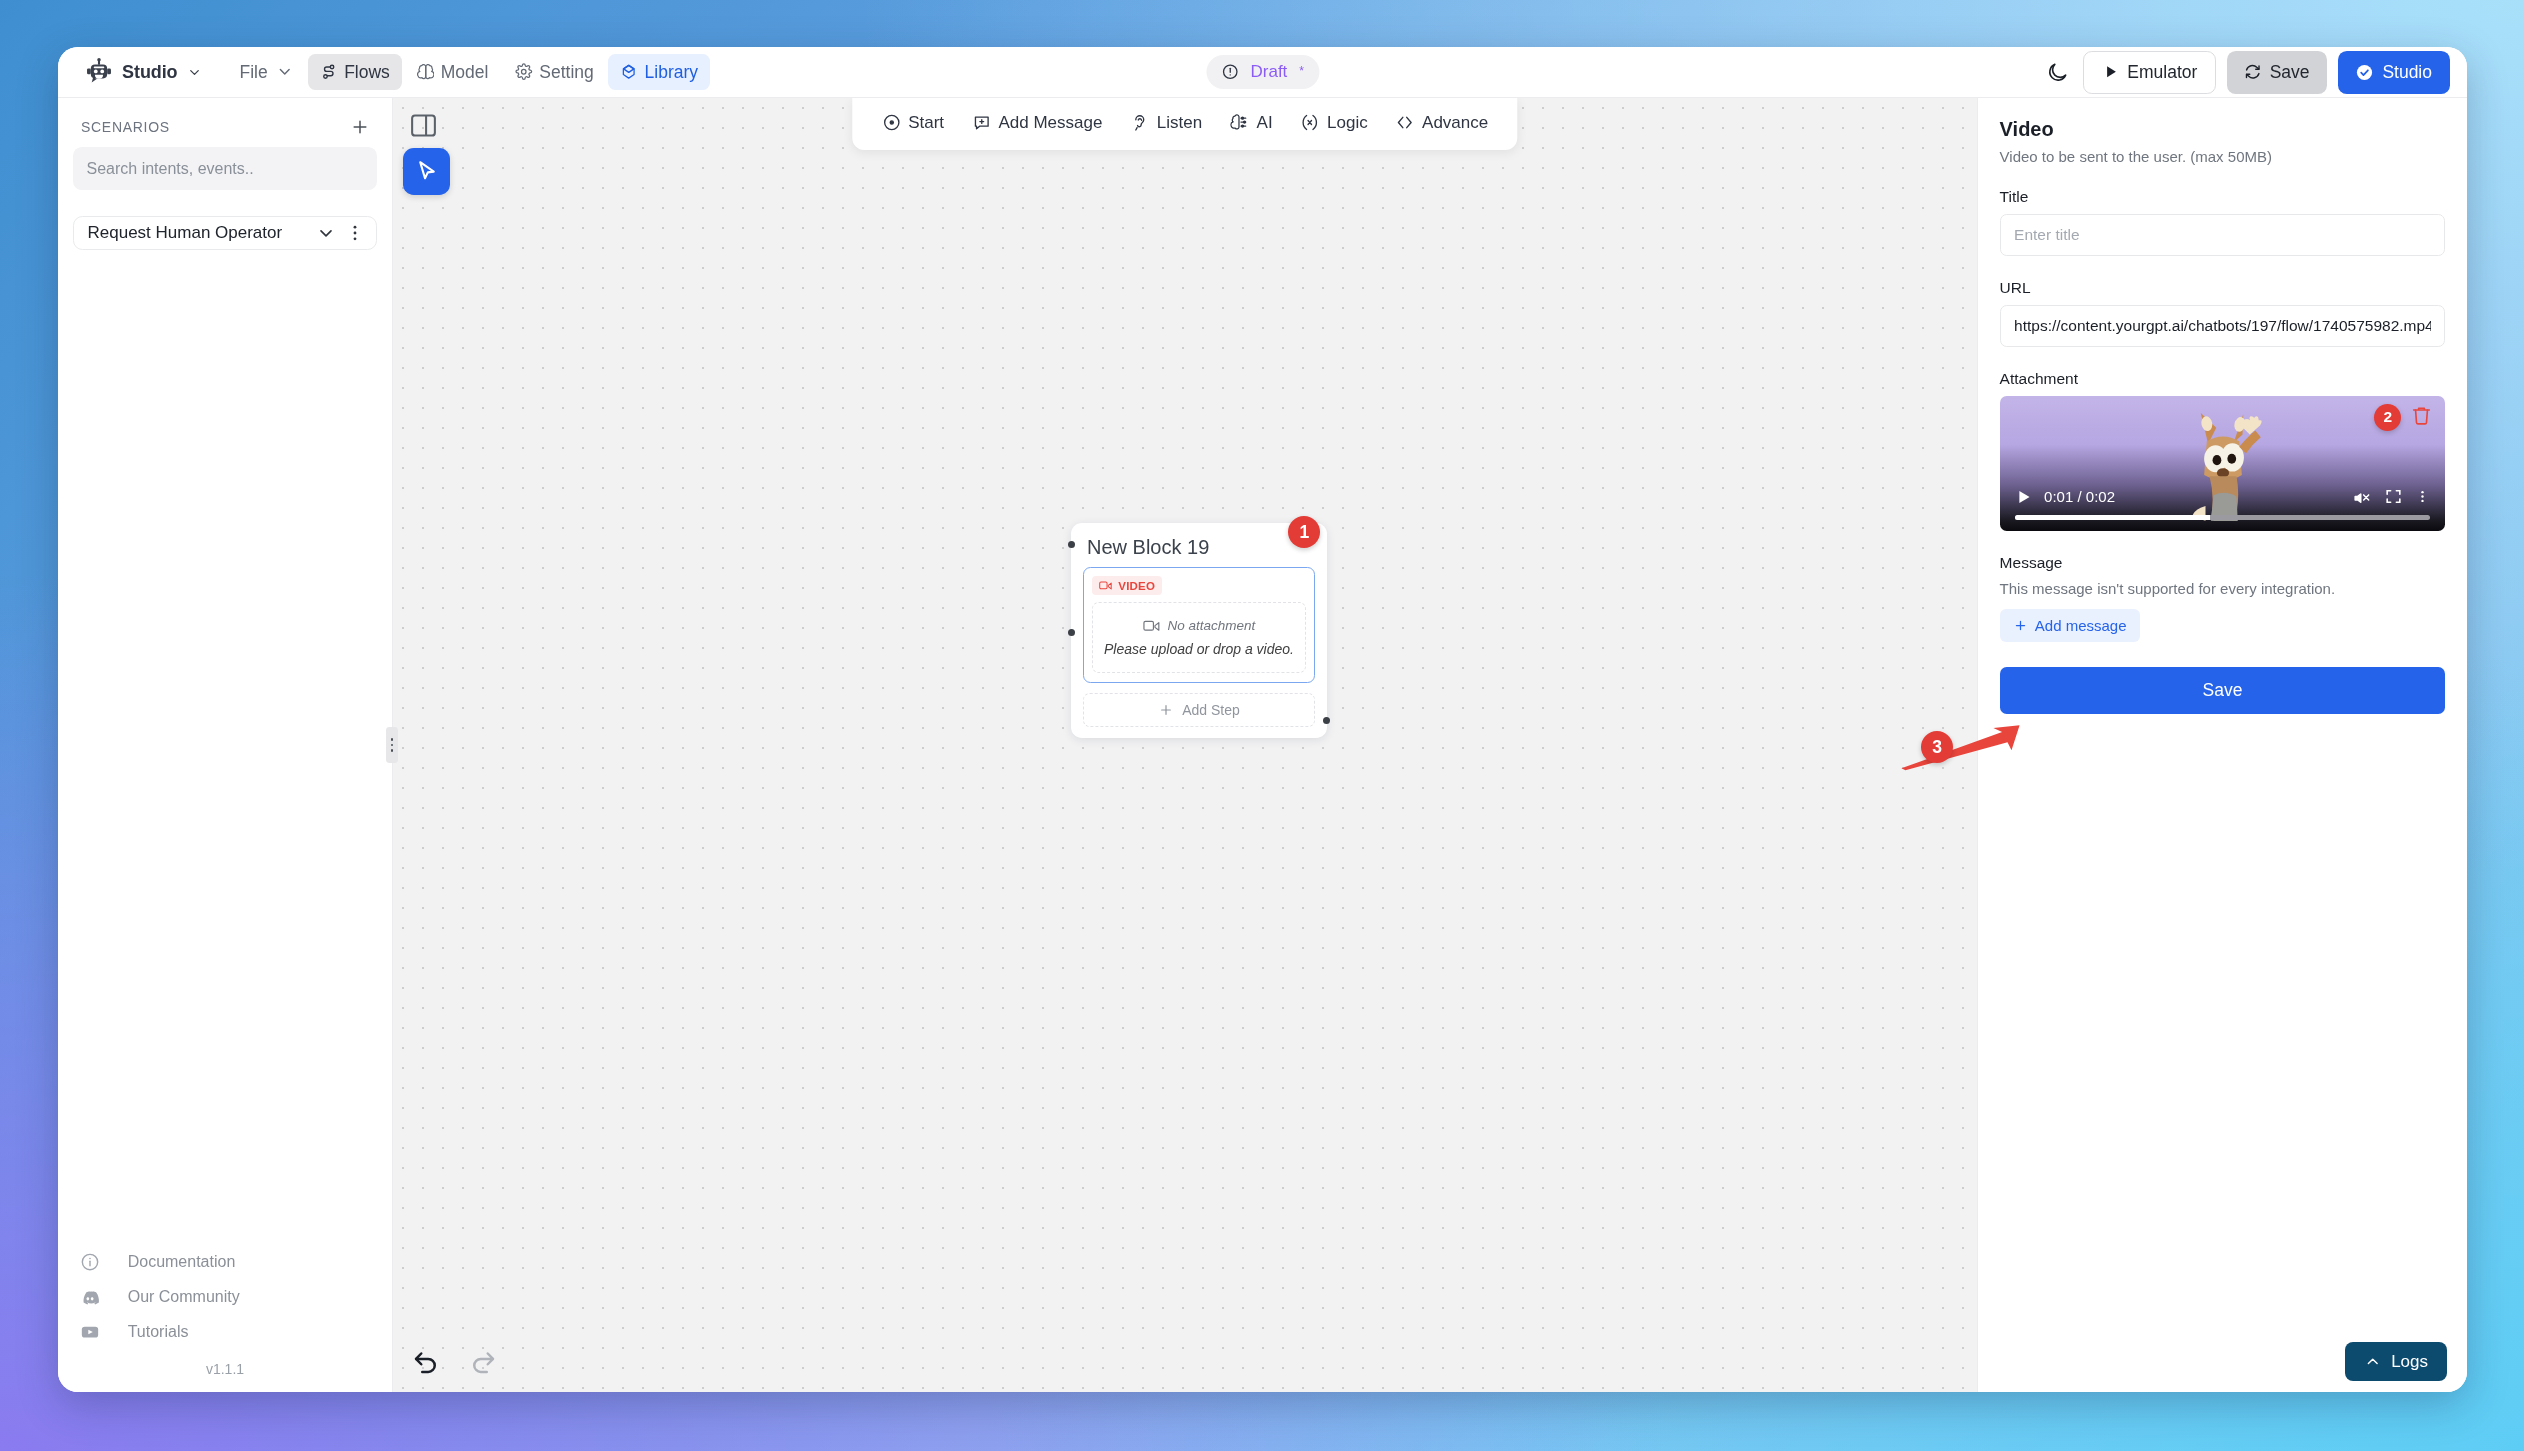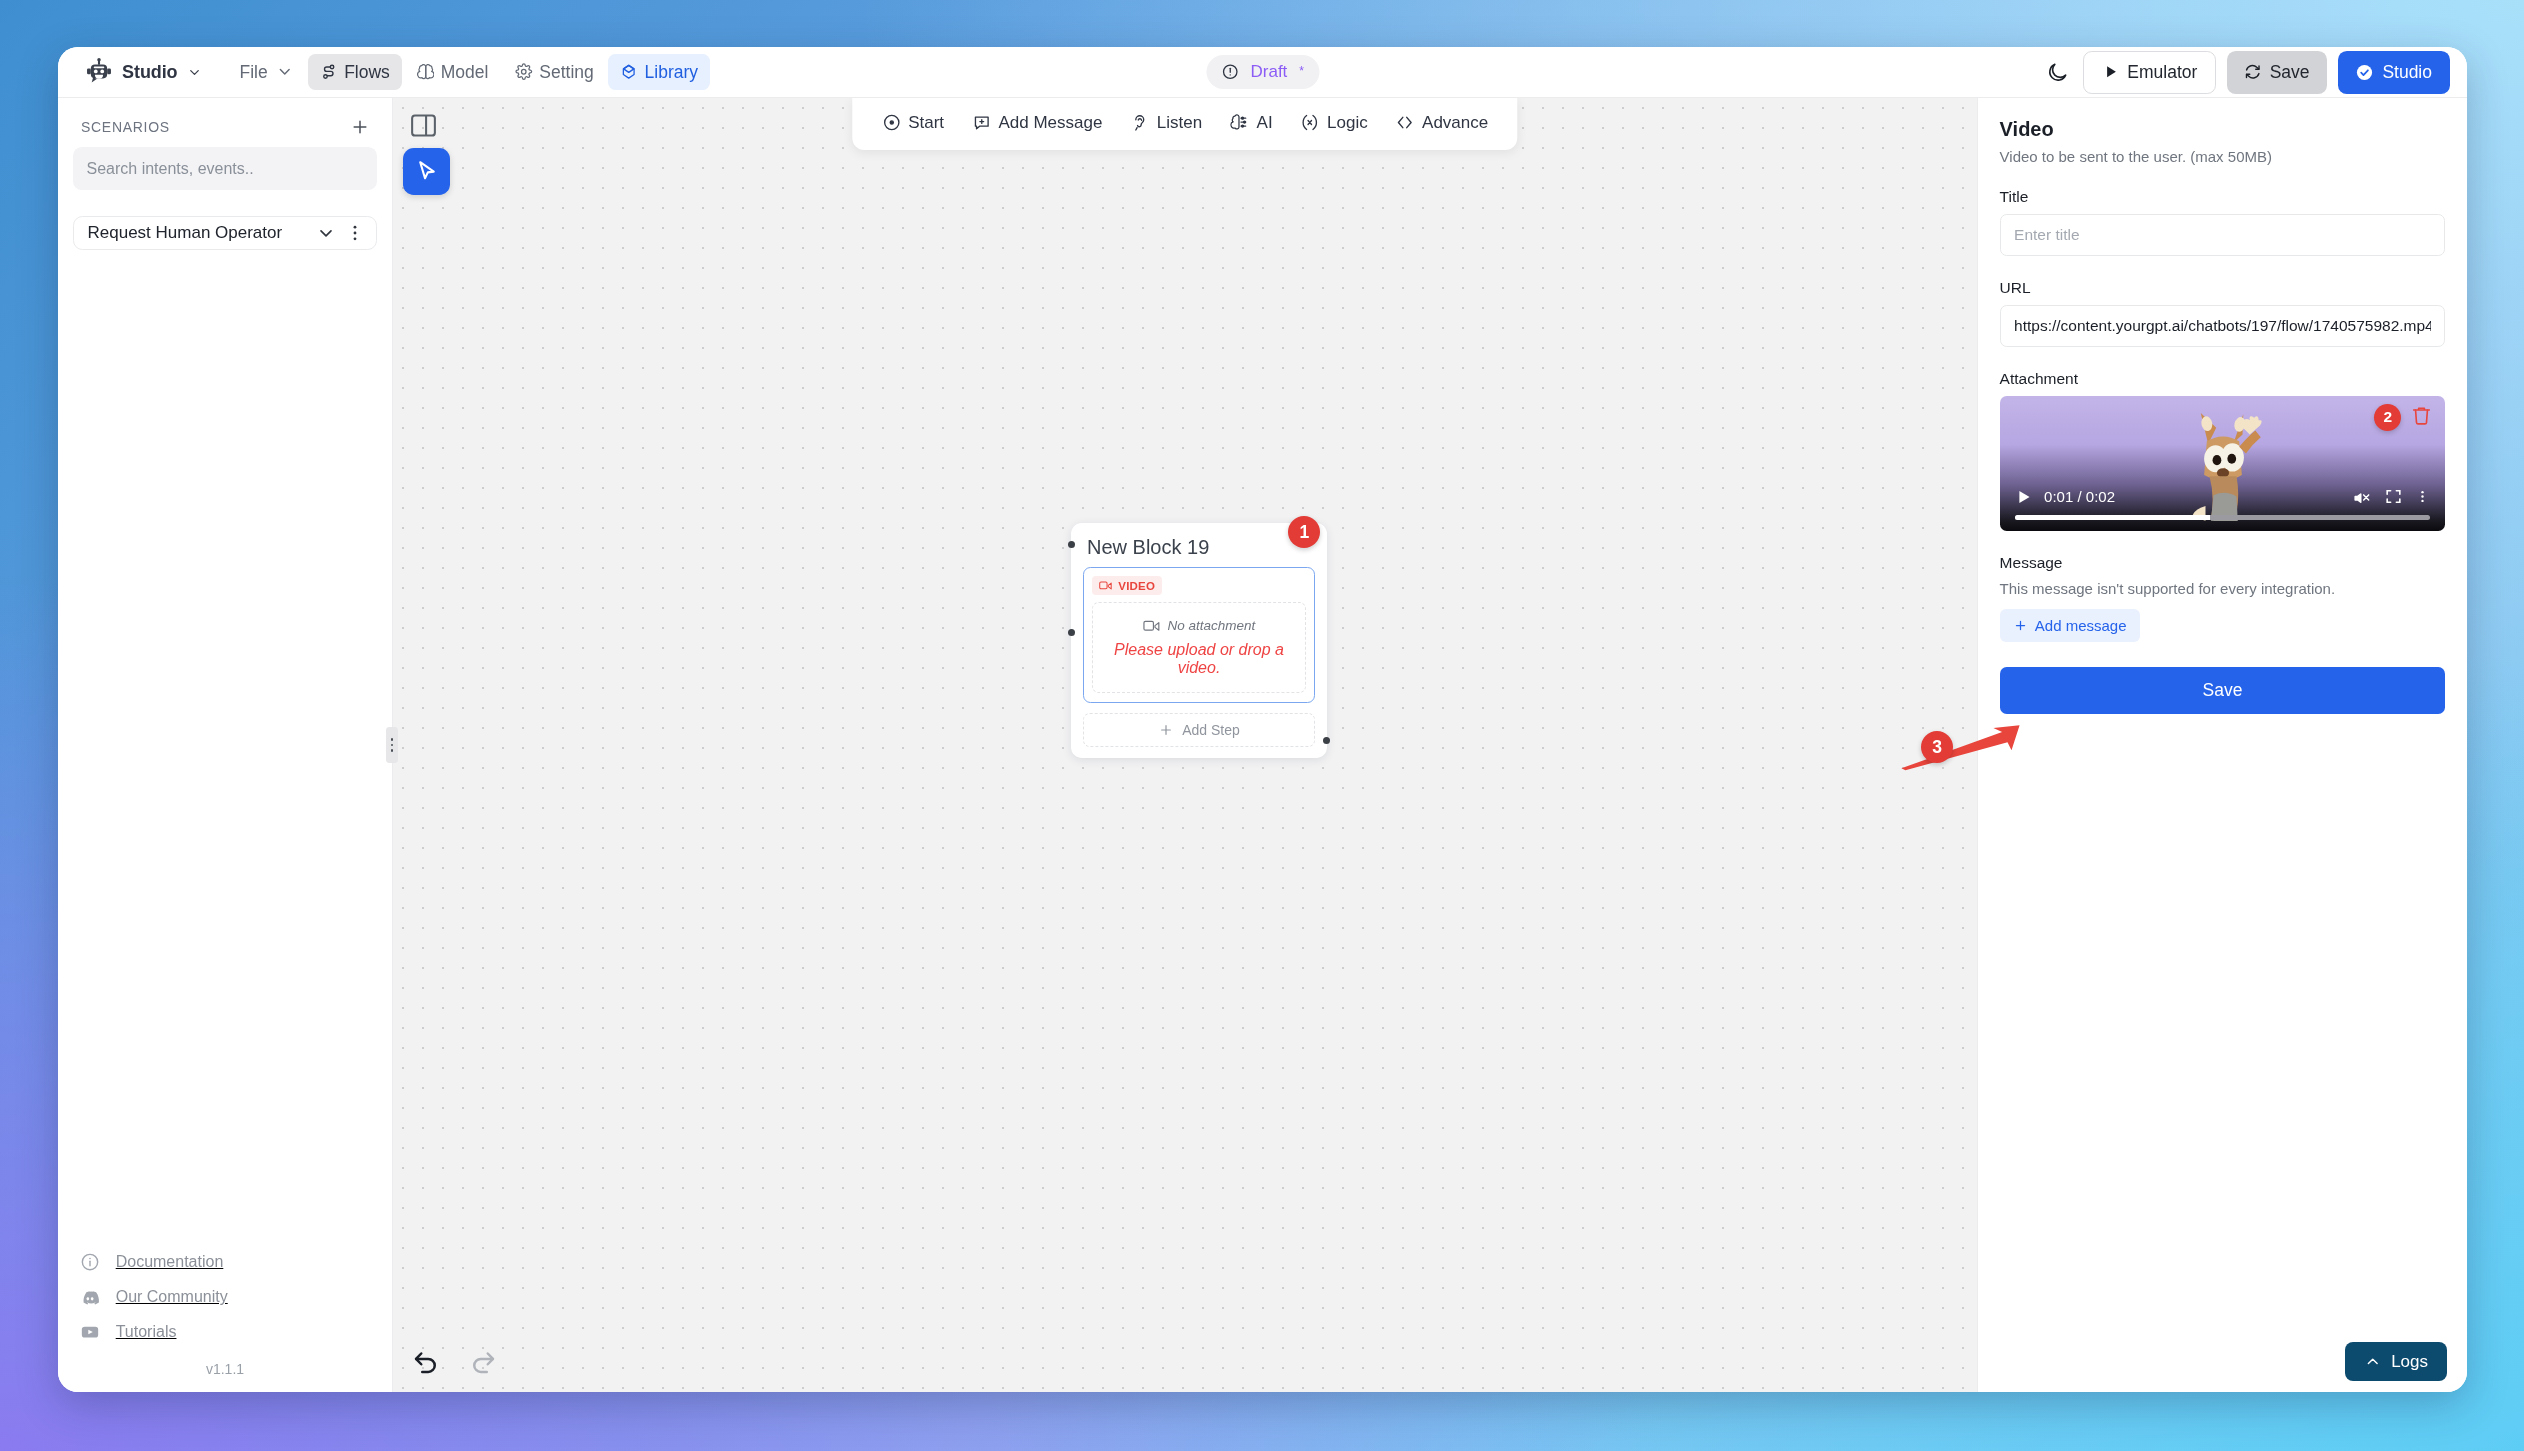--- a/index.html
+++ b/index.html
@@ -97,21 +97,21 @@
   .sb-search-text { font-size: 16px; color:#8a9099; }
   .sb-card {
     margin-top: 25.6px; height: 34px; border:0.7px solid #e9eaec; border-radius: 9.4px;
     display:flex; align-items:center; padding: 0 10.8px 0 13.5px; background:#fff; cursor:pointer;
   }
   .sb-card-label { font-size: 17px; color:#20242c; font-weight:500; flex:1; }
   .sb-card-ico { width: 20px; height:20px; flex:0 0 auto; cursor:pointer; }
   .sb-card-ico + .sb-card-ico { margin-left: 9.4px; }
   .sb-spacer { flex:1; }
   .sb-links { display:flex; flex-direction:column; gap: 15px; padding: 0 0 4px 6.7px; }
-  .sb-link { display:flex; align-items:center; gap: 16px; cursor:pointer;text-decoration:underline; }
+  .sb-link { display:flex; align-items:center; gap: 28px; cursor:pointer; }
   .sb-link-label { font-size: 16px; color:#8b9098; }
   .sb-link svg, .sb-link .ic { width: 20px; height:20px; flex:0 0 auto; }
   .sb-version { text-align:center; font-size: 14px; color:#9aa0a8; padding: 15px 0 2.7px 0; }
 
   .sb-handle {
     position:absolute; right:-6px; top: 50%; transform: translateY(-50%);
     width: 12px; height: 36px; border-radius: 3.4px;
     background:#e7e7e9; display:flex; align-items:center; justify-content:center;
     cursor:col-resize; z-index: 6;
   }
@@ -168,21 +168,21 @@
     background:#fdecec; color:#e8453c; border-radius:4px;
     padding: 3.4px 7.4px; font-size: 11.5px; font-weight:700; letter-spacing:0.2px;
   }
   .video-tag svg { width: 13.5px; height:10.8px; }
   .dropzone {
     margin-top: 6.7px; border:1px dashed #e2e3e6; border-radius: 6.7px;
     padding: 15px 6.7px 15px 6.7px; text-align:center;font-style:italic;
   }
   .dz-row { display:flex; align-items:center; justify-content:center; gap: 7.4px; }
   .dz-main { font-size: 13.5px; color:#70757e; }
-  .dz-sub { font-size: 16px; color:#ef4444; margin-top: 8px; }
+  .dz-sub { font-size: 14px; color:#404040; margin-top: 8px; }
   .add-step {
     margin-top: 9.4px; border:1px dashed #e2e3e6; border-radius: 6.7px;
     height: 34px; display:flex; align-items:center; justify-content:center; gap:8px; cursor:pointer;
   }
   .add-step-label { font-size: 14px; color:#90959d; }
   .badge {
     position:absolute; border-radius:50%; background:#e33b36; color:#fff;
     display:flex; align-items:center; justify-content:center;
     font-weight:700; box-shadow: 0 2px 5.4px rgba(0,0,0,0.2); z-index: 40;
   }

